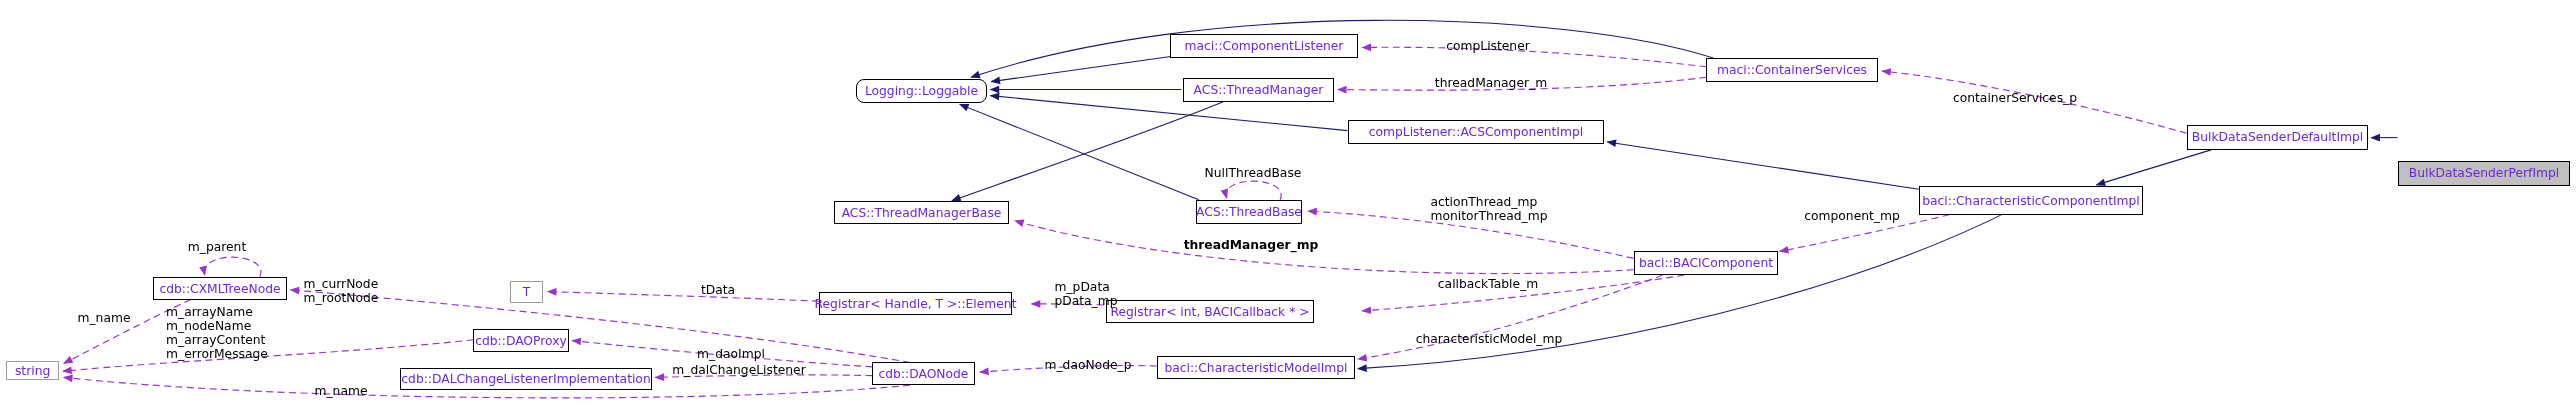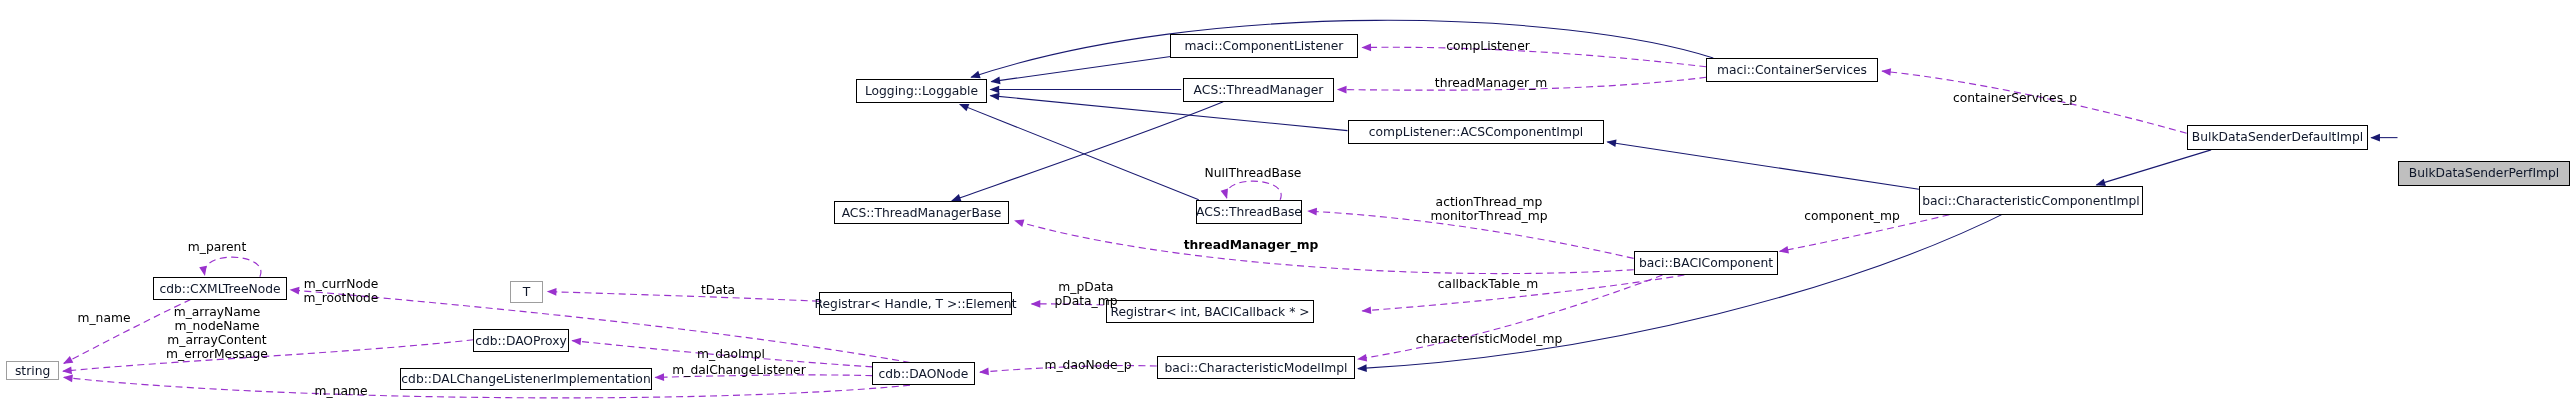--- a/index.html
+++ b/index.html
@@ -10,37 +10,37 @@
     background: #ffffff;
     font-family: "DejaVu Sans", "Liberation Sans", sans-serif;
     overflow: hidden;
   }
   #edges { position: absolute; left: 0; top: 0; }
   .node {
     position: absolute;
     box-sizing: border-box;
     border: 0.9px solid #000000;
     background: #ffffff;
-    color: #0f172a;
+    color: #6d28d9;
     font-size: 12.3px;
     display: flex;
     align-items: center;
     justify-content: center;
     white-space: nowrap;
     z-index: 2;
   }
   .node.highlight { background: #bfbfbf; }
   .node.external { border-color: #9e9e9e; }
   .elabel {
     position: absolute;
     transform: translate(-50%, -50%);
     color: #000000;
     font-size: 12.3px;
     line-height: 14px;
-    text-align: center;
+    text-align: left;
     white-space: nowrap;
     z-index: 3;
   }
   path.inheritance { stroke: #191970; fill: none; stroke-width: 1.2; }
   path.usage { stroke: #9a32cd; fill: none; stroke-width: 1.3; stroke-dasharray: 8,5; }
 </style>
 </head>
 <body>
 
 <div id="canvas">
@@ -79,21 +79,21 @@
         <path d="M997,429 C915,427 830,429 749,431" class="usage" marker-end="url(#ar-use)"></path>
         <path d="M1040,414 C820,375 530,348 332,331" class="usage" marker-end="url(#ar-use)"></path>
         <path d="M218,342 C175,362 110,396 73,415" class="usage" marker-end="url(#ar-use)"></path>
         <path d="M541,388 C420,402 180,413 72,424" class="usage" marker-end="url(#ar-use)"></path>
         <path d="M1040,440 C790,464 300,456 73,431" class="usage" marker-end="url(#ar-use)"></path>
         <path d="M297,316 C309,288 228,285 234,314" class="usage" marker-end="url(#ar-use)"></path>
         <path d="M1463,228 C1475,201 1394,199 1402,226" class="usage" marker-end="url(#ar-use)"></path>
       </g>
   </svg>
   <div id="nodes-layer">
-      <div class="node" style="left: 856px; top: 79px; width: 131px; height: 23.6px;">Logging::Loggable</div>
+      <div class="node" style="left: 856px; top: 79px; width: 131px; height: 23.6px; border-radius: 8px;">Logging::Loggable</div>
       <div class="node" style="left: 1170px; top: 34px; width: 188px; height: 23.6px;">maci::ComponentListener</div>
       <div class="node" style="left: 1183px; top: 78px; width: 151px; height: 23.6px;">ACS::ThreadManager</div>
       <div class="node" style="left: 1706px; top: 58px; width: 172px; height: 23.6px;">maci::ContainerServices</div>
       <div class="node" style="left: 1348px; top: 120px; width: 256px; height: 23.6px;">compListener::ACSComponentImpl</div>
       <div class="node" style="left: 2187px; top: 125px; width: 181px; height: 24.5px;">BulkDataSenderDefaultImpl</div>
       <div class="node highlight" style="left: 2398px; top: 125px; width: 172px; height: 24.5px; margin-top: 36px;">BulkDataSenderPerfImpl</div>
       <div class="node" style="left: 1919px; top: 186px; width: 224px; height: 29px;">baci::CharacteristicComponentImpl</div>
       <div class="node" style="left: 834px; top: 201px; width: 175px; height: 23px;">ACS::ThreadManagerBase</div>
       <div class="node" style="left: 1196px; top: 200px; width: 106px; height: 23.6px;">ACS::ThreadBase</div>
       <div class="node" style="left: 1634px; top: 251px; width: 144px; height: 23.6px;">baci::BACIComponent</div>

